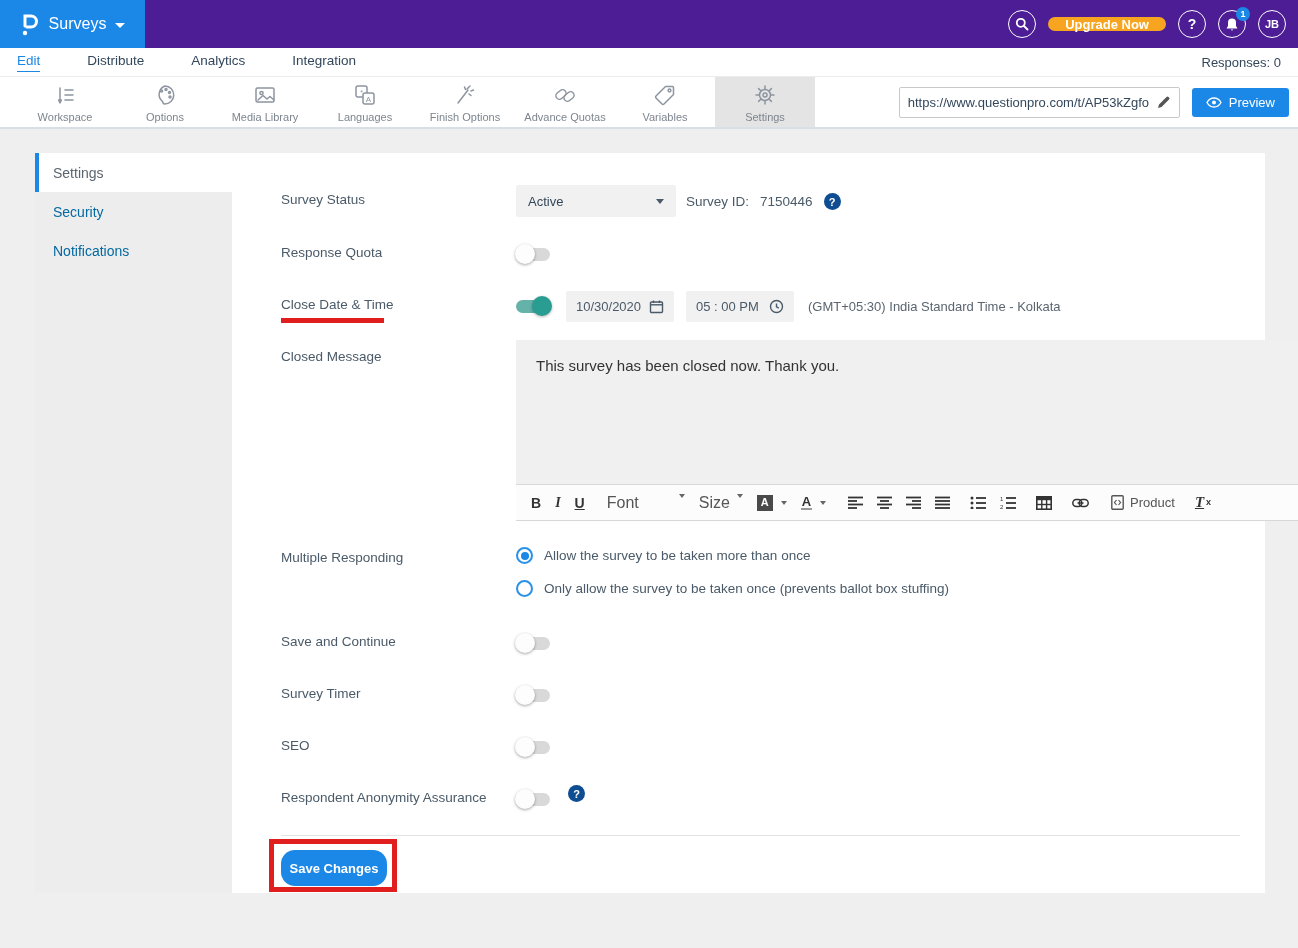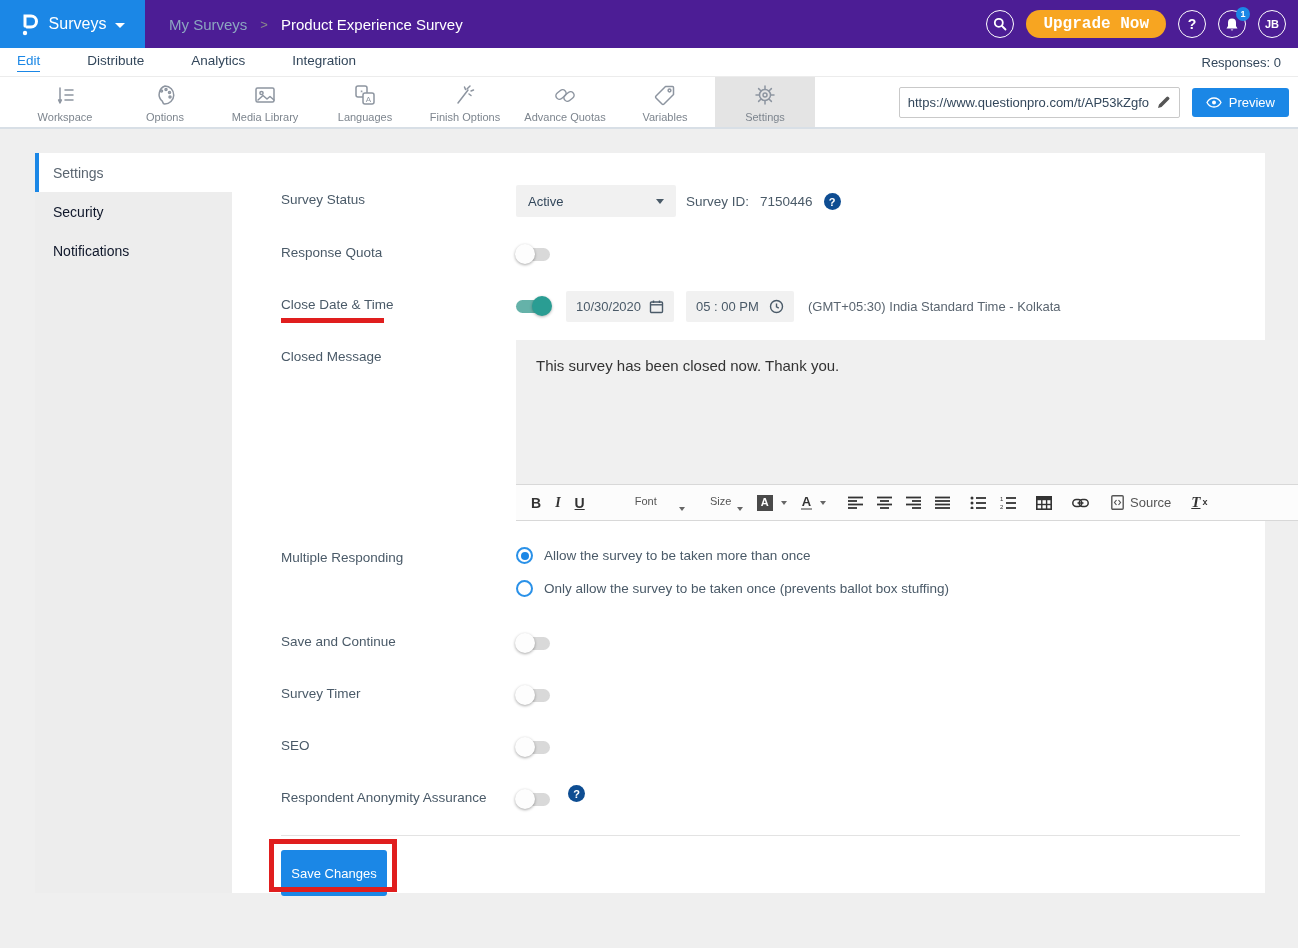--- a/index.html
+++ b/index.html
@@ -11,21 +11,21 @@
   .logo-block { width:145px; height:48px; background:#1b87e6; display:flex; align-items:center; justify-content:center; gap:9px; cursor:pointer; }
   .logo-mark { width:20px; height:26px; }
   .brand { color:#fff; font-size:16px; }
   .caret-down { width:0; height:0; border-left:5px solid transparent; border-right:5px solid transparent; border-top:5px solid #fff; margin-top:2px; }
   .breadcrumb { display:flex; align-items:center; gap:13px; margin-left:24px; font-size:15px; }
   .bc-parent { color:#8ca6c0; cursor:pointer; }
   .bc-sep { color:#8a8a8a; font-size:13px; }
   .bc-current { color:#fff; }
   .topbar-right { margin-left:auto; display:flex; align-items:center; gap:12px; padding-right:12px; }
   .circle-btn { width:28px; height:28px; border:1.6px solid #fff; border-radius:50%; display:flex; align-items:center; justify-content:center; color:#fff; font-size:14px; font-weight:bold; cursor:pointer; position:relative; }
-  .upgrade-btn { height:28px; padding:0 17px; background:#f7a521; border:none; border-radius:14px; color:#fff; font-size:16px; font-weight:bold; font-family:Liberation Mono, monospace; cursor:pointer; }
+  .upgrade-btn { height:14px; padding:0 17px; background:#f7a521; border:none; border-radius:14px; color:#fff; font-size:13px; font-weight:bold; font-family:Liberation Sans, sans-serif; cursor:pointer; }
   .badge { position:absolute; top:-4px; right:-5px; min-width:14px; height:14px; border-radius:7px; background:#1b87e6; color:#fff; font-size:9px; font-weight:bold; display:flex; align-items:center; justify-content:center; padding:0 3px; }
 
   
   .tabrow { position:absolute; top:48px; left:0; width:1298px; height:28px; background:#fff; display:flex; align-items:center; padding:0 17px; }
   .tab { font-size:13.5px; color:#33475b; margin-right:47px; cursor:pointer; padding-bottom:3px; }
   .tab.active { color:#1b87e6; border-bottom:1.5px solid #1b87e6; }
   .responses { margin-left:auto; font-size:13px; color:#33475b; }
 
   
   .toolbar { position:absolute; top:76px; left:0; width:1298px; height:53px; background:#fff; border-top:1px solid #ececec; border-bottom:2px solid #d8dfe6; display:flex; align-items:stretch; padding-left:15px; }
@@ -37,21 +37,21 @@
   .toolbar-right { margin-left:auto; display:flex; align-items:center; gap:12px; padding-right:9px; }
   .url-box { width:281px; height:31px; border:1px solid #c9c9c9; border-radius:2px; background:#fff; display:flex; align-items:center; padding:0 8px; }
   .url-input { flex:1; border:none; outline:none; font-family:inherit; font-size:13px; color:#33475b; background:transparent; min-width:0; }
   .pencil-icon { width:15px; height:15px; flex:none; cursor:pointer; }
   .preview-btn { height:29px; padding:0 14px; background:#1b87e6; border:none; border-radius:3px; color:#fff; font-size:13px; font-family:inherit; display:flex; align-items:center; gap:7px; cursor:pointer; }
 
   
   .page { position:absolute; top:129px; left:0; width:1298px; height:819px; background:#efefef; }
   .card { position:absolute; top:24px; left:35px; width:1230px; height:740px; background:#fff; }
   .sidebar { position:absolute; top:0; left:0; width:197px; height:740px; background:#ededed; }
-  .side-item { height:39px; display:flex; align-items:center; padding-left:14px; font-size:14px; color:#0f172a; cursor:pointer; border-left:4px solid transparent; }
+  .side-item { height:39px; display:flex; align-items:center; padding-left:14px; font-size:14px; color:#0369a1; cursor:pointer; border-left:4px solid transparent; }
   .side-item.active { background:#fff; border-left:4px solid #1b87e6; color:#5a6570; }
 
   
   .flabel { position:absolute; left:246px; font-size:13.5px; color:#4a5a68; }
   .red-underline { position:absolute; left:246px; top:165px; width:103px; height:5px; background:#e01e1e; }
 
   .select-box { position:absolute; left:481px; top:32px; width:160px; height:32px; background:#f1f1f1; border-radius:2px; display:flex; align-items:center; padding:0 12px; font-size:13px; color:#33475b; cursor:pointer; }
   .select-caret { margin-left:auto; width:0; height:0; border-left:4.5px solid transparent; border-right:4.5px solid transparent; border-top:5px solid #4a5a68; }
   .surveyid-group { position:absolute; left:651px; top:40px; display:flex; align-items:center; gap:11px; font-size:13.5px; color:#4a5a68; }
   .help-icon { width:17px; height:17px; border-radius:50%; background:#0e4d92; color:#fff; font-size:11px; font-weight:bold; display:flex; align-items:center; justify-content:center; cursor:pointer; }
@@ -66,56 +66,51 @@
   .tz-text { position:absolute; left:773px; top:146px; font-size:13px; color:#5a6570; }
 
   .editor { position:absolute; left:481px; top:187px; width:796px; }
   .editor-content { height:144px; background:#f0f0f0; padding:17px 20px; font-size:15px; color:#333; cursor:text; }
   .editor-toolbar { height:37px; background:#fcfcfc; border-top:1px solid #d8d8d8; border-bottom:1px solid #d8d8d8; display:flex; align-items:center; padding:0 15px; gap:14px; }
   .ed-btn { display:flex; align-items:center; gap:2px; color:#333; cursor:pointer; font-size:14px; line-height:1; }
   .ed-btn svg { display:block; }
   .ed-bold { font-weight:bold; }
   .ed-italic { font-family:"Liberation Serif", serif; font-style:italic; font-weight:bold; }
   .ed-underline { text-decoration:underline; font-weight:bold; }
-  .ed-dd { font-size:11px; color:#555; display:flex; align-items:center; cursor:pointer;flex-direction:column; }
+  .ed-dd { font-size:16px; color:#555; display:flex; cursor:pointer; }
   .mini-caret { width:0; height:0; border-left:3.5px solid transparent; border-right:3.5px solid transparent; border-top:4px solid #666; margin-left:6px; }
   .bg-swatch { width:16px; height:16px; background:#4a4a4a; color:#fff; font-size:11px; font-weight:bold; display:flex; align-items:center; justify-content:center; }
   .fg-letter { font-size:13px; font-weight:bold; color:#333; border-bottom:2.5px solid #9a9a9a; padding:0 1px; }
   .ed-source-label { font-size:13px; color:#555; margin-left:4px; }
   .ed-tx { font-family:"Liberation Serif", serif; font-style:italic; font-weight:bold; font-size:15px; }
   .ed-tx sub { font-family:"Liberation Sans", sans-serif; font-style:normal; font-size:9px; font-weight:bold; }
 
   .radio-row { position:absolute; display:flex; align-items:center; gap:11px; }
   .radio { width:17px; height:17px; border:2px solid #2a91e8; border-radius:50%; background:#fff; position:relative; cursor:pointer; flex:none; }
   .radio.selected::after { content:""; position:absolute; top:2.5px; left:2.5px; width:8px; height:8px; border-radius:50%; background:#1b87e6; }
   .radio-label { font-size:13.5px; color:#4a5a68; }
 
   .divider { position:absolute; left:246px; top:682px; width:959px; height:1px; background:#e3e3e3; }
-  .save-btn { position:absolute; left:246px; top:697px; width:106px; height:46px; background:#1b87e6; border:none; border-radius:3px; color:#fff; font-size:13px; font-family:inherit; cursor:pointer; }
+  .save-btn { position:absolute; left:246px; top:697px; width:106px; height:36px; background:#1b87e6; border:none; border-radius:14px; color:#fff; font-size:13px; font-family:inherit; cursor:pointer;font-weight:bold; }
   .red-box { position:absolute; left:234px; top:686px; width:128px; height:53px; border:5px solid #e01e1e; pointer-events:none; }
 
   .eye-icon svg, .search-icon svg, .bell-icon svg { display:block; }
 </style>
 </head>
 <body>
 
 <header class="topbar">
   <div class="logo-block">
     <svg class="logo-mark" viewBox="0 0 20 26">
       <path d="M5 15 V5 h6 a5.5 5.5 0 0 1 0 11 h-4" stroke="#fff" stroke-width="3" fill="none" stroke-linecap="round"></path>
       <circle cx="5" cy="22" r="2.2" fill="#fff"></circle>
     </svg>
     <span class="brand">Surveys</span>
     <span class="caret-down"></span>
   </div>
-  <nav class="breadcrumb">
-    <span class="bc-parent">My Surveys</span>
-    <span class="bc-sep">&gt;</span>
-    <span class="bc-current">Product Experience Survey</span>
-  </nav>
   <div class="topbar-right">
     <div class="circle-btn search-icon">
       <svg width="14" height="14" viewBox="0 0 14 14">
         <circle cx="5.8" cy="5.8" r="4" stroke="#fff" stroke-width="1.8" fill="none"></circle>
         <line x1="9" y1="9" x2="12.5" y2="12.5" stroke="#fff" stroke-width="1.8" stroke-linecap="round"></line>
       </svg>
     </div>
     <button class="upgrade-btn">Upgrade Now</button>
     <div class="circle-btn">?</div>
     <div class="circle-btn bell-icon">
@@ -403,21 +398,21 @@
               <rect x="0.8" y="1.5" width="9" height="7" rx="3.5" fill="none" stroke="#333" stroke-width="1.5"></rect>
               <rect x="7.2" y="1.5" width="9" height="7" rx="3.5" fill="none" stroke="#333" stroke-width="1.5"></rect>
               <line x1="5.5" y1="5" x2="11.5" y2="5" stroke="#333" stroke-width="1.5"></line>
             </svg>
           </span>
         <span class="ed-btn" style="margin-left:8px;">
           <svg width="13" height="15" viewBox="0 0 13 15">
               <rect x="0.8" y="0.8" width="11.4" height="13.4" rx="1" fill="none" stroke="#555" stroke-width="1.4"></rect>
               <path d="M5.5 5 L3.5 7.5 L5.5 10 M7.5 5 L9.5 7.5 L7.5 10" fill="none" stroke="#555" stroke-width="1.2"></path>
             </svg>
-          <span class="ed-source-label">Source</span>
+          <span class="ed-source-label">Product</span>
         </span>
         <span class="ed-btn ed-tx" style="margin-left:6px;">
             <span style="text-decoration:underline;">T</span>
             <sub>x</sub>
           </span>
       </div>
     </div>
 
     <span class="flabel" style="top:397px;">Multiple Responding</span>
     <div class="radio-row" style="left:481px; top:394px;">

